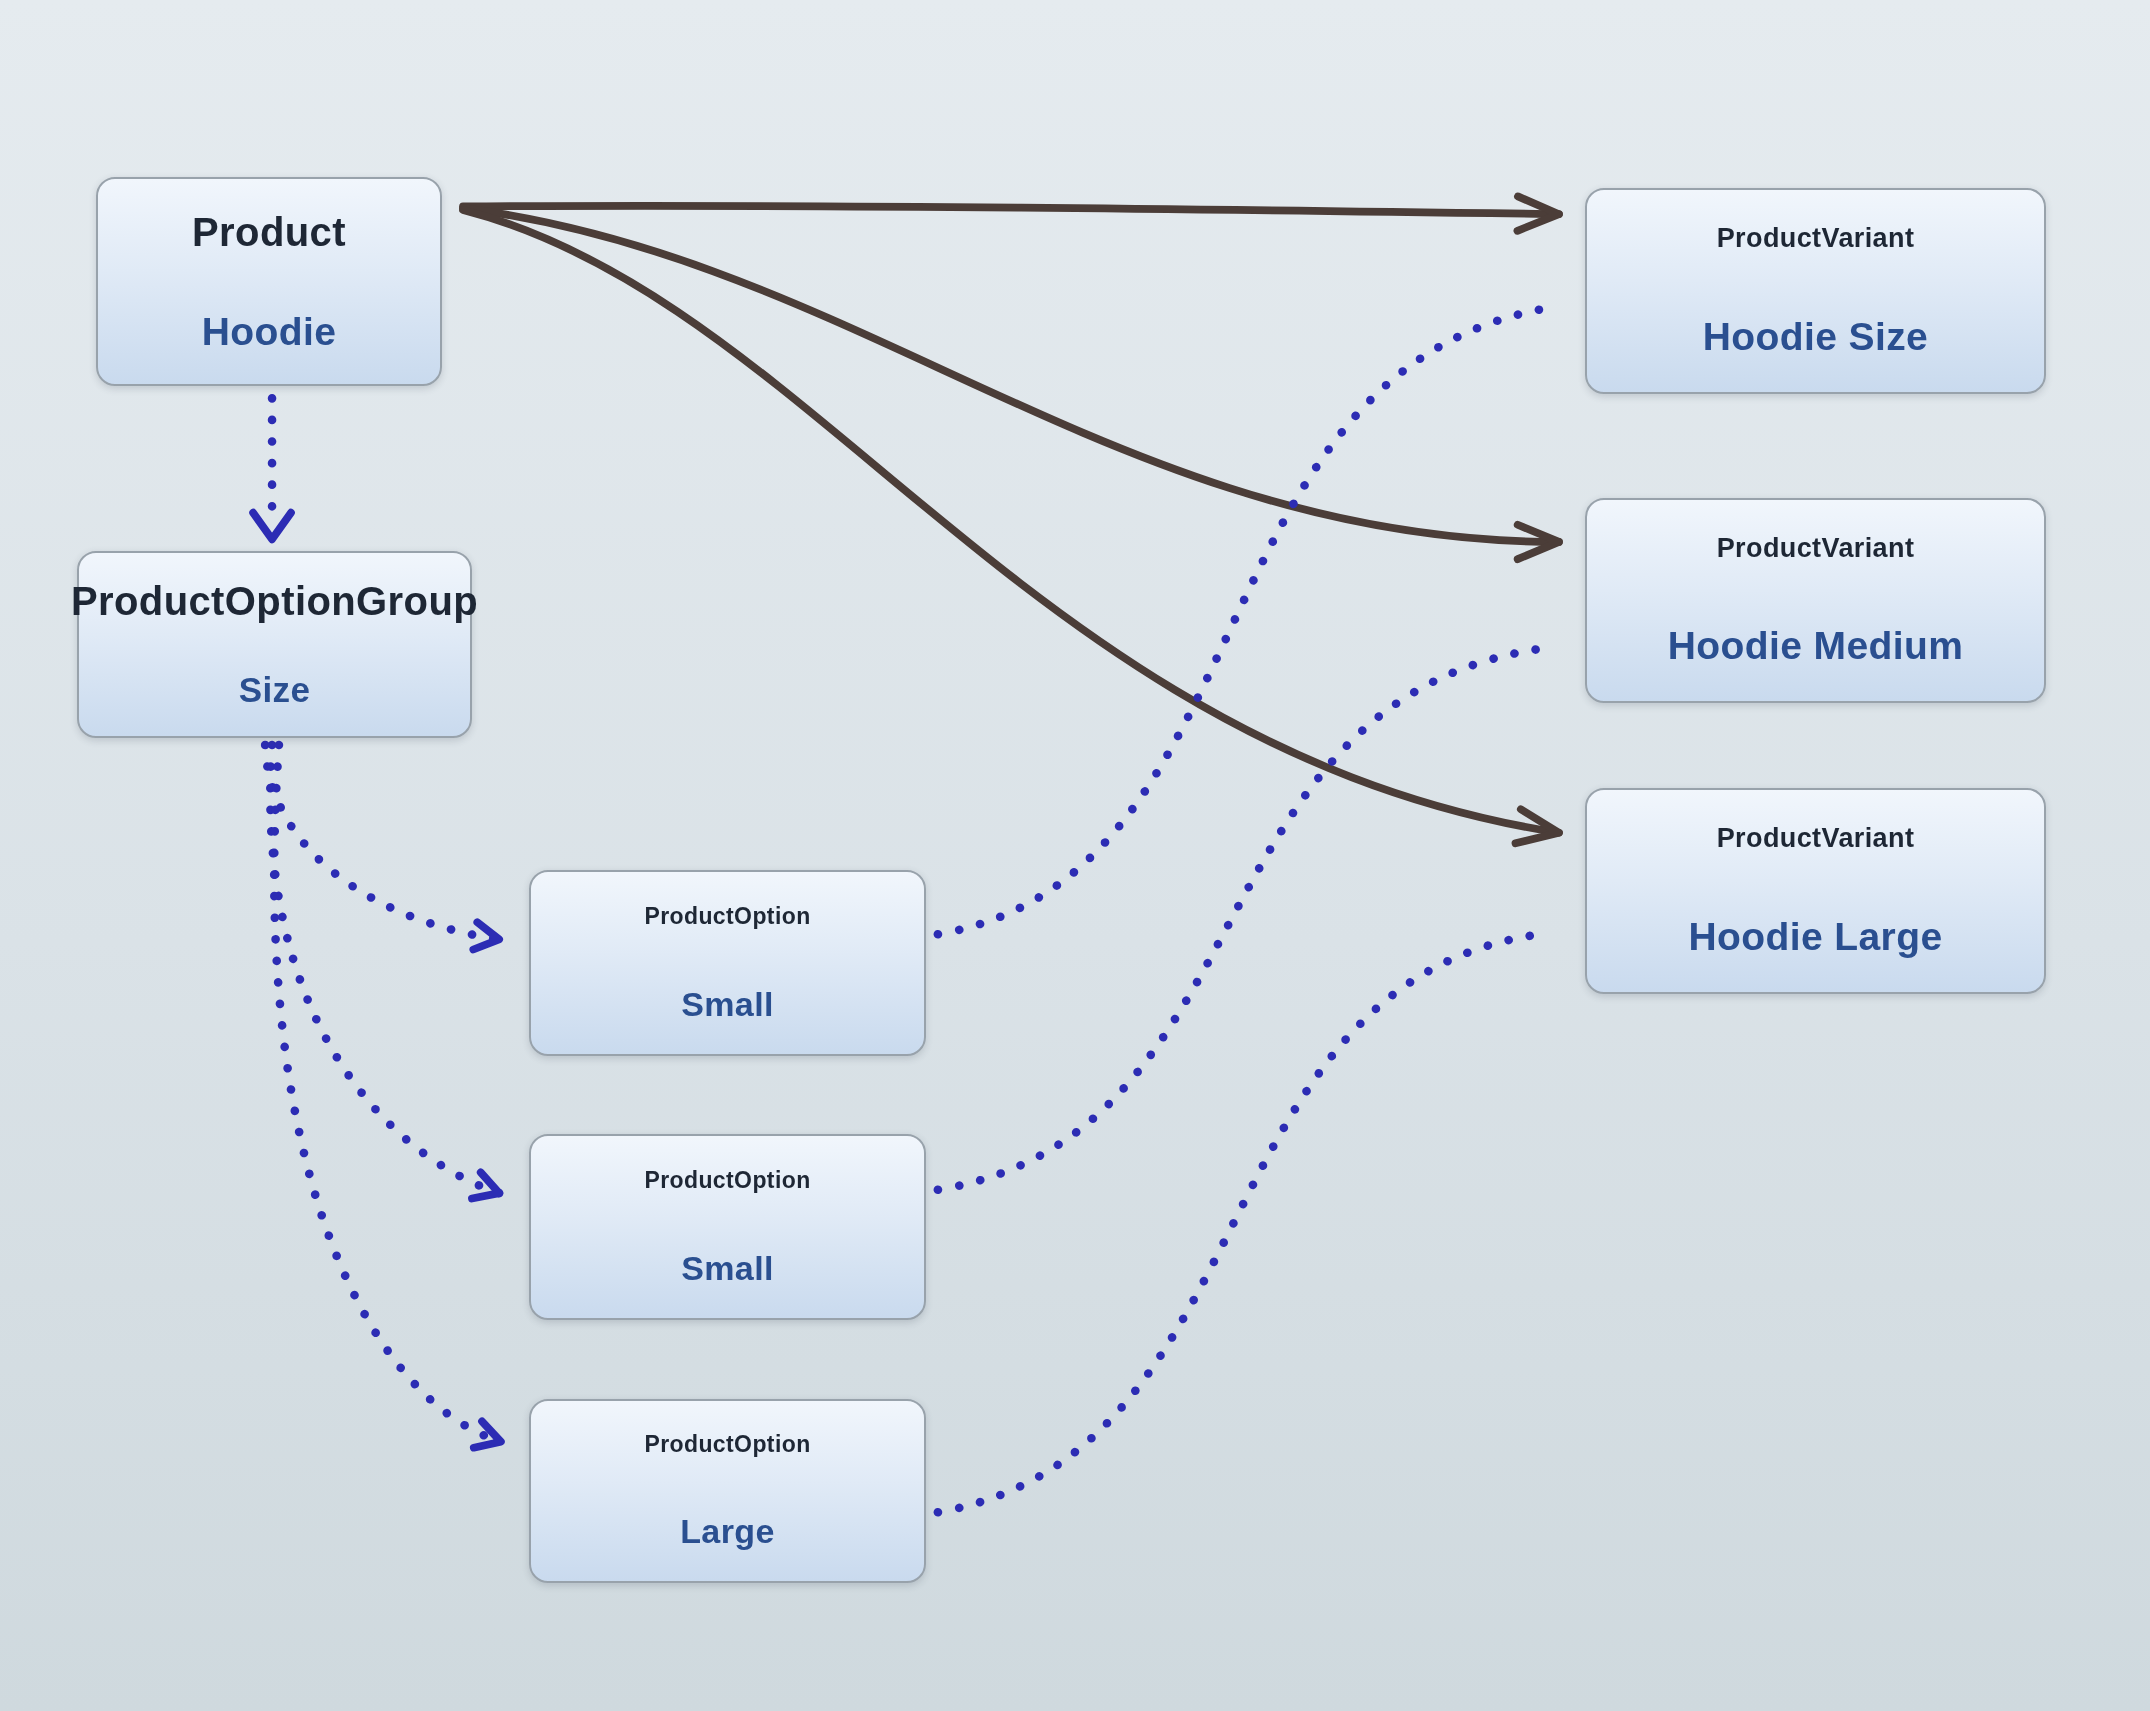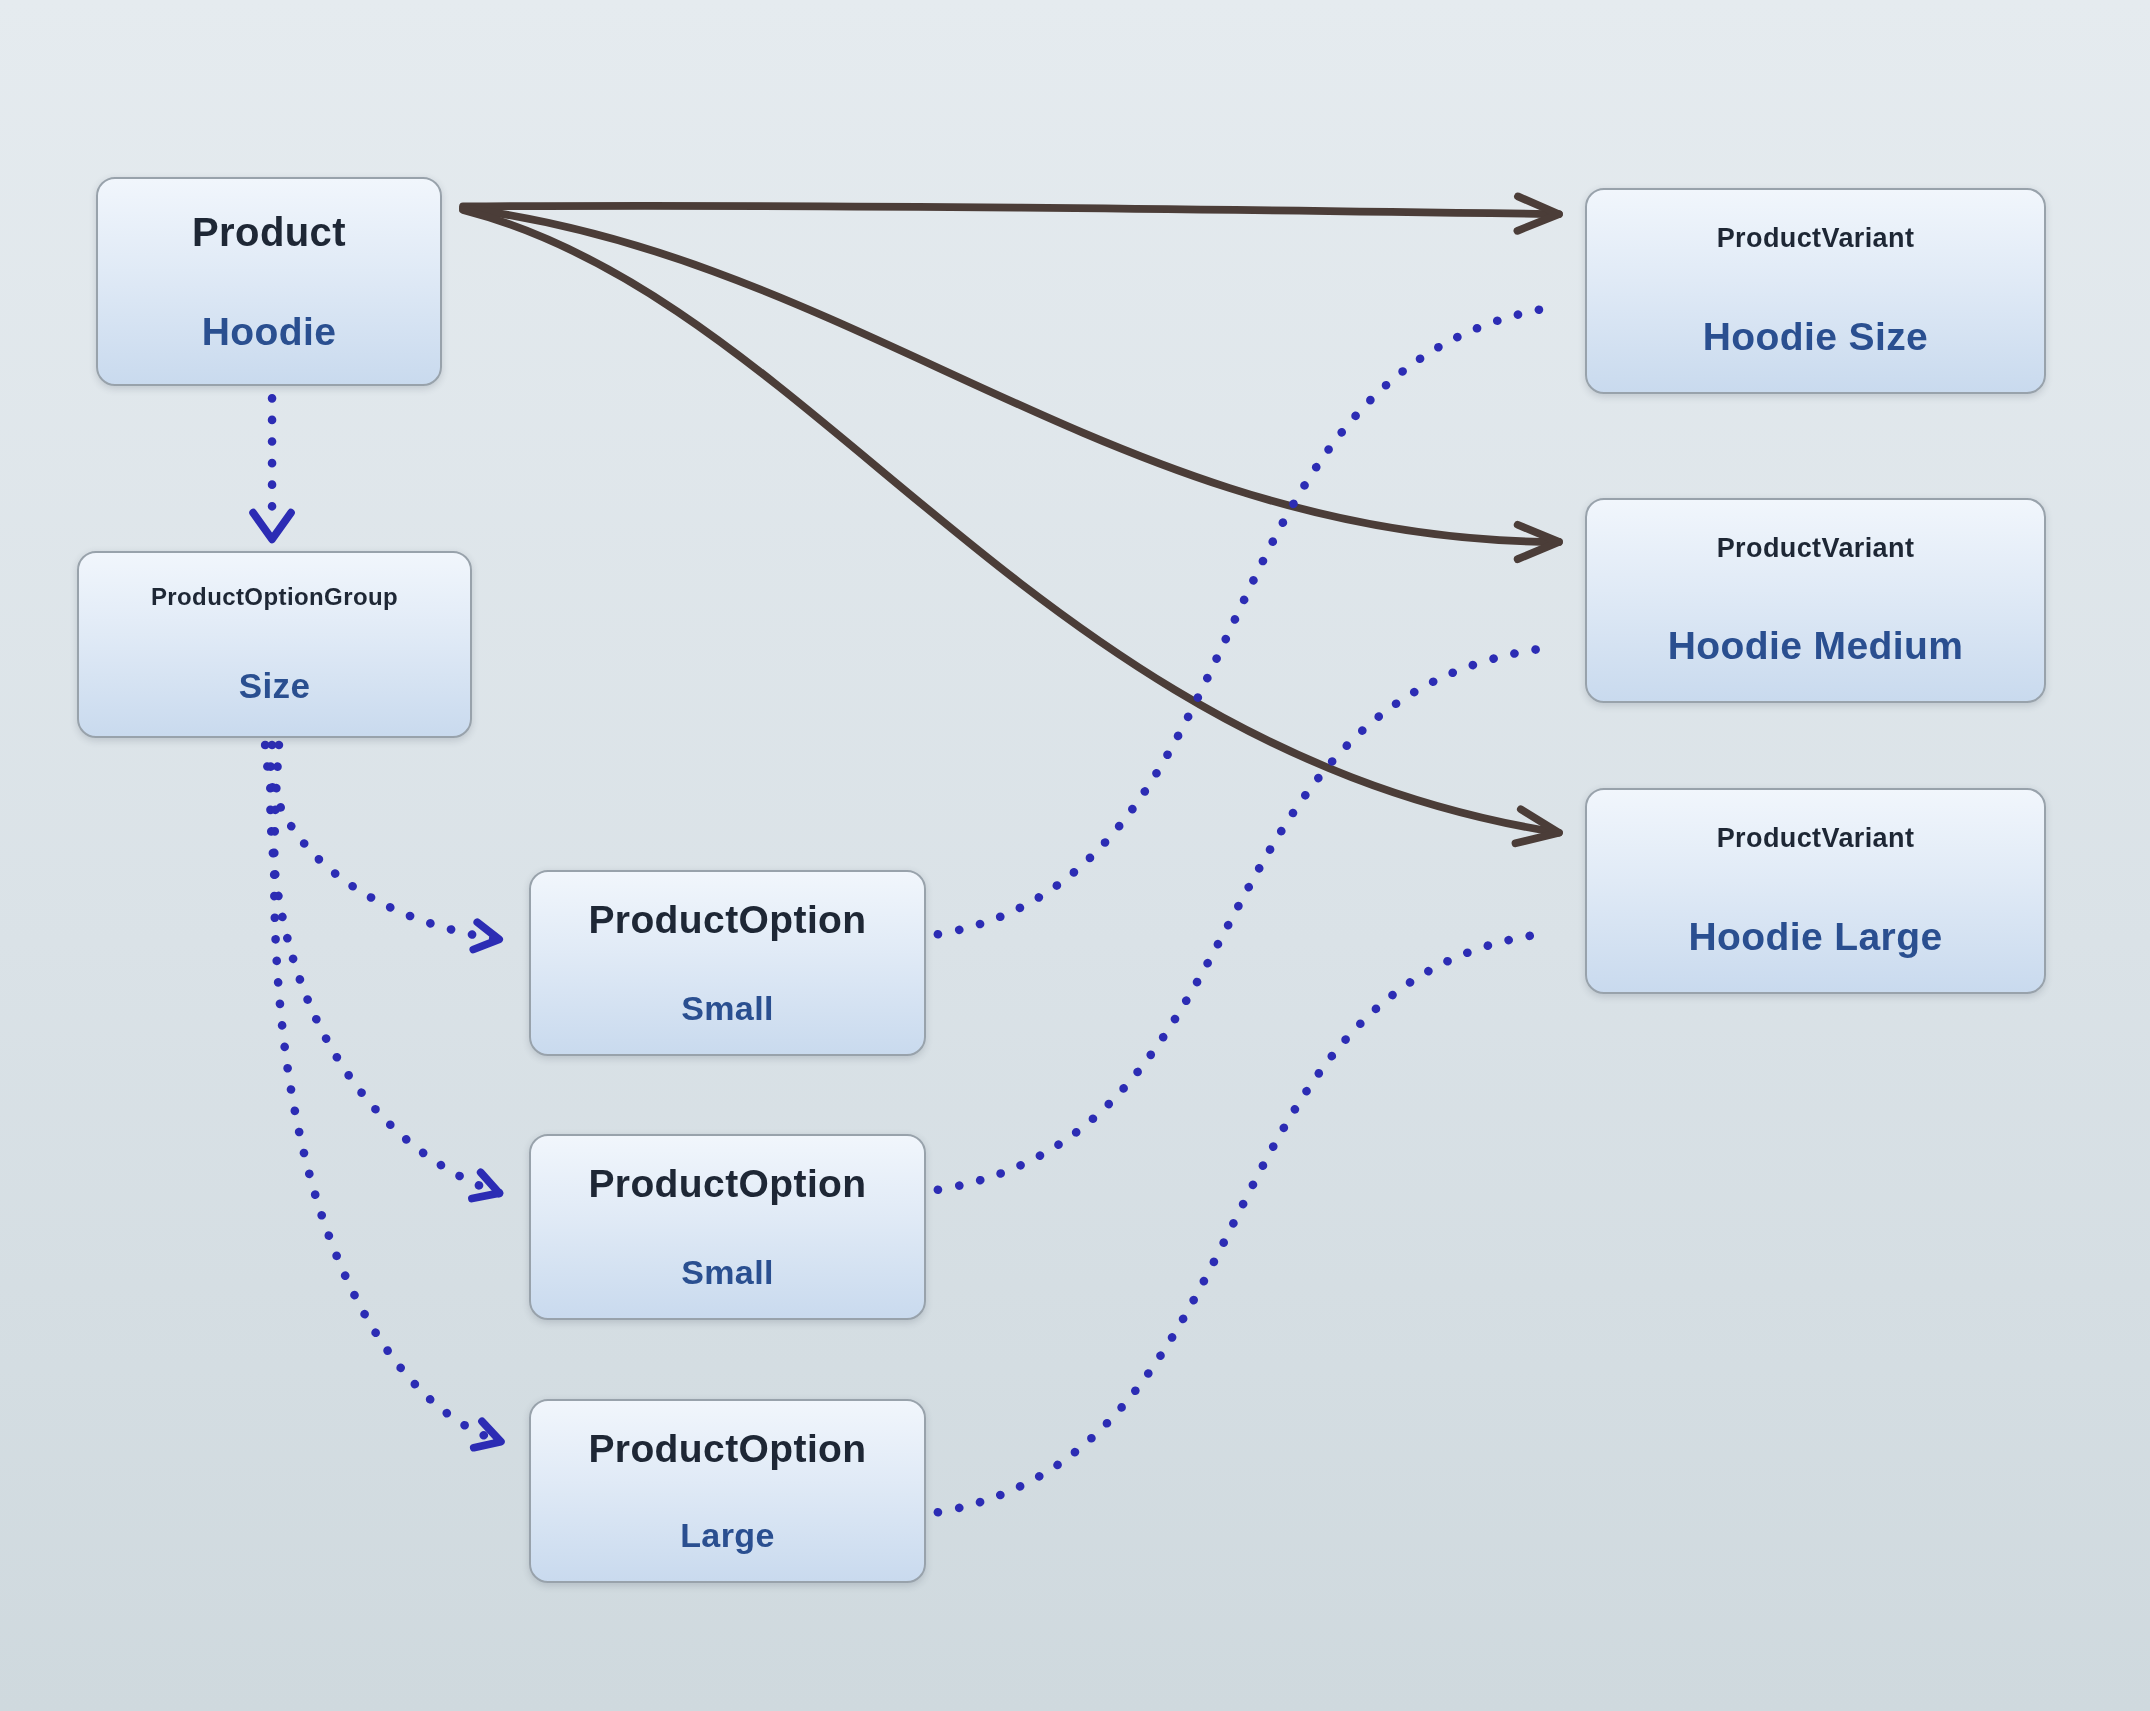--- a/index.html
+++ b/index.html
@@ -23,23 +23,23 @@
     box-shadow:0 2.6px 7.7px rgba(55,65,85,0.18);
     display:flex;flex-direction:column;justify-content:space-around;align-items:center;
     padding:17px 6.9px;
     text-align:center;
     gap:28px;
   }
   .node .title{color:var(--title-color);font-weight:700;letter-spacing:0.4px;}
   .node .value{color:var(--value-color);font-weight:700;letter-spacing:0.4px;}
   .sz-product .title{font-size:40px;}
   .sz-product .value{font-size:39px;}
-  .sz-pog .title{font-size:24px;}
+  .sz-pog .title{font-size:40px;}
   .sz-pog .value{font-size:35px;}
-  .sz-po .title{font-size:39px;}
+  .sz-po .title{font-size:23px;}
   .sz-po .value{font-size:34px;}
   .sz-pv .title{font-size:27px;}
   .sz-pv .value{font-size:39px;}
 </style>
 </head>
 <body>
 
 <div id="canvas">
   <svg id="edges" viewBox="0 0 2500 1989">
     <defs>

